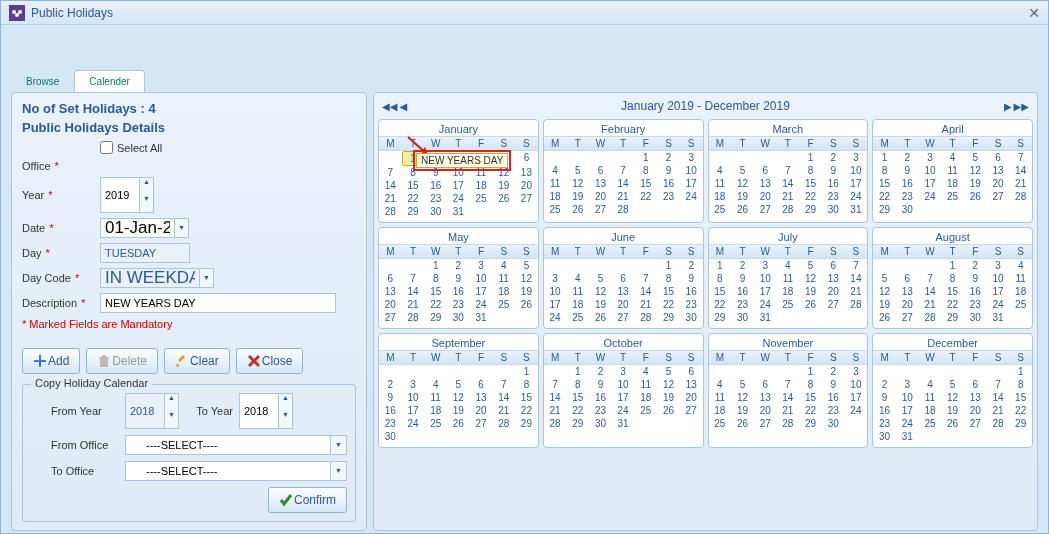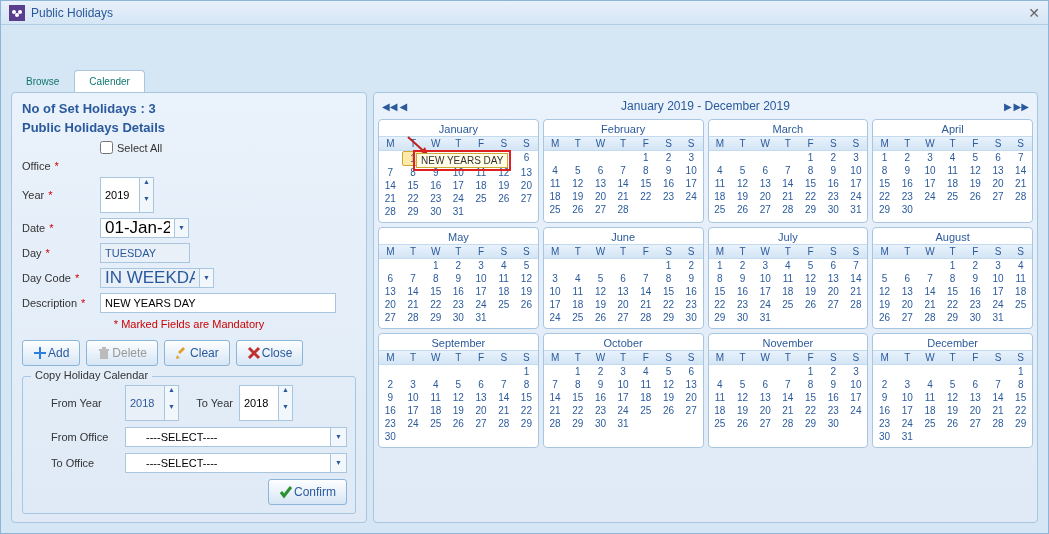--- a/index.html
+++ b/index.html
@@ -22,21 +22,21 @@
   .field { height: 20px; border: 1px solid #a9c6e0; background: #fff; padding: 2px 4px; font-size: 11px; }
   .field.ro { background: #e9f0f8; color: #2b5a9c; }
   .highlight { outline: 3px solid #e02020; outline-offset: -1px; }
   .spin { display: inline-flex; }
   .spin input { width: 40px; height: 36px; border: 1px solid #a9c6e0; padding: 2px 4px; font-size: 11px; }
   .spin .arrows { width: 14px; border: 1px solid #a9c6e0; border-left: none; background: #f2f7fc; display: flex; flex-direction: column; }
   .spin .arrows span { flex: 1; font-size: 7px; text-align: center; color: #2b5a9c; cursor: pointer; line-height: 8px; }
   .datefield { display: inline-flex; }
   .datefield input { width: 75px; height: 20px; border: 1px solid #a9c6e0; padding: 2px 4px; font-size: 17px; }
   .datefield .dd { width: 14px; border: 1px solid #a9c6e0; border-left: none; background: #f2f7fc; text-align: center; font-size: 7px; color: #2b5a9c; line-height: 18px; cursor: pointer; }
-  .mandatory { color: #c00; margin: 4px 0 10px 0; font-size: 11px; text-align: center; }
+  .mandatory { color: #c00; margin: 4px 0 18px 0; font-size: 11px; }
   .btnrow { display: flex; gap: 6px; margin-bottom: 10px; }
   .btn { background: linear-gradient(#fdfeff,#d7e6f5); border: 1px solid #8bb5d9; border-radius: 3px; padding: 5px 10px; display: inline-flex; align-items: center; gap: 1px; cursor: pointer; color: #2b5a9c; font-size: 12px; }
   .btn.disabled { color: #999; cursor: default; }
   .icon { width: 14px; height: 14px; display: inline-block; }
   .fieldset { border: 1px solid #a9c6e0; border-radius: 3px; padding: 8px 8px 8px 8px; position: relative; }
   .fieldset .legend { position: absolute; top: -8px; left: 8px; background: #e3eef8; padding: 0 4px; color: #333; font-size: 11px; }
   .fs-row { display: flex; align-items: center; margin-bottom: 6px; gap: 6px; }
   .fs-lbl { width: 68px; color: #333; margin-left: 20px; }
   .fs-lbl2 { width: 48px; text-align: right; }
   .selectwrap { display: inline-flex; flex: 1; }
@@ -78,21 +78,21 @@
   </div>
 
   <div class="tabrow">
     <div class="tab">Browse</div>
     <div class="tab active">Calender</div>
   </div>
 
   <div class="content">
 
     <div class="leftpanel">
-      <div class="h1">No of Set Holidays : 3</div>
+      <div class="h1">No of Set Holidays : 4</div>
       <div class="h1">Public Holidays Details</div>
 
       <div class="chkrow">
         <input type="checkbox" style="">
         <span>Select All</span>
       </div>
 
       <div class="formrow">
         <span class="lbl"><span>Office</span><span class="req">*</span></span>
       </div>

